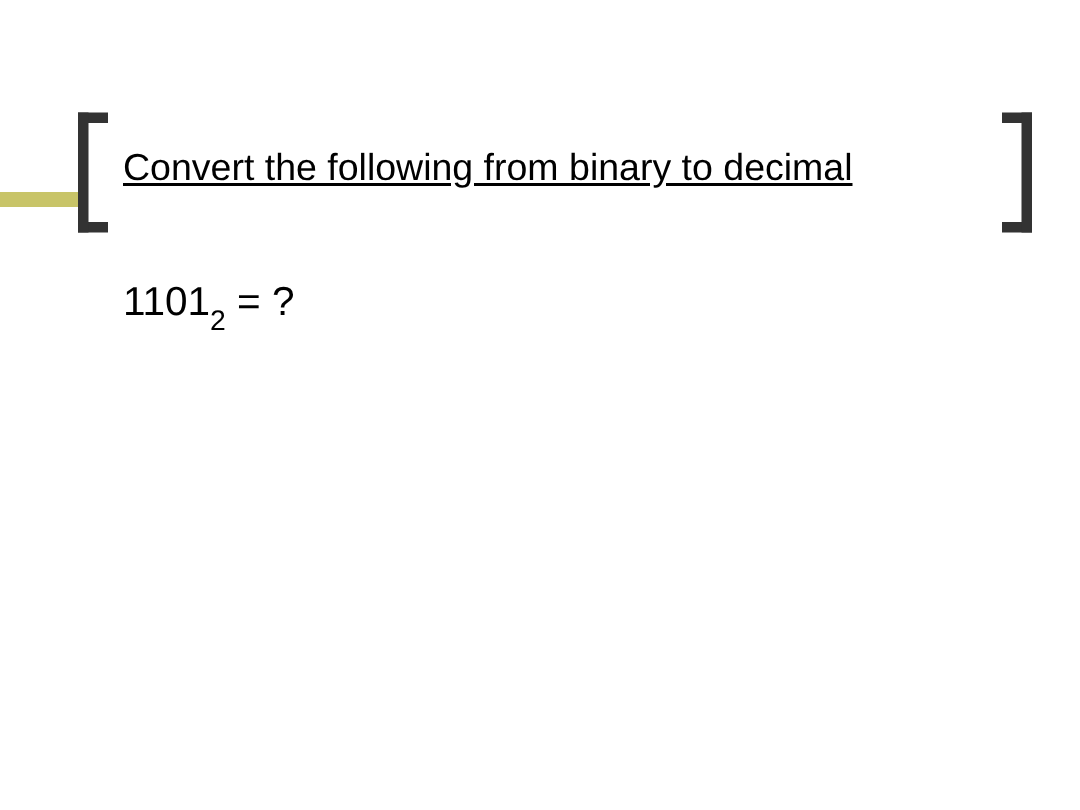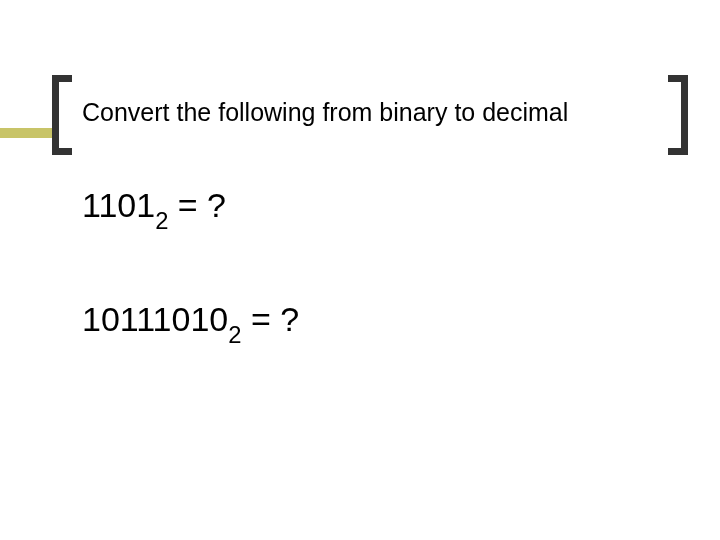--- a/index.html
+++ b/index.html
@@ -39,26 +39,27 @@
       border-top: 7px solid #333333;
       border-bottom: 7px solid #333333;
     }
     .title {
       position: absolute;
       left: 82px;
       top: 98px;
       font-size: 25px;
       color: #000000;
       font-weight: normal;
+      text-decoration: underline;
     }
     .content {
       position: absolute;
       left: 82px;
       top: 185px;
-      font-size: 34px;
+      font-size: 27px;
       color: #000000;
     }
     .problem {
       margin-bottom: 68px;
       line-height: 1.2;
     }
     .sub {
       font-size: 0.7em;
       vertical-align: sub;
       position: relative;
@@ -71,16 +72,13 @@
 <div class="accent-bar"></div>
 <div class="bracket-left"></div>
 <div class="bracket-right"></div>
 
 <div class="title">Convert the following from binary to decimal</div>
 
 <div class="content">
   <div class="problem">
     <span>1101</span><span class="sub">2</span><span> = ?</span>
   </div>
-  <div class="problem">
-    <span>10111010</span><span class="sub">2</span><span> = ?</span>
-  </div>
 </div>
 
 </body></html>

